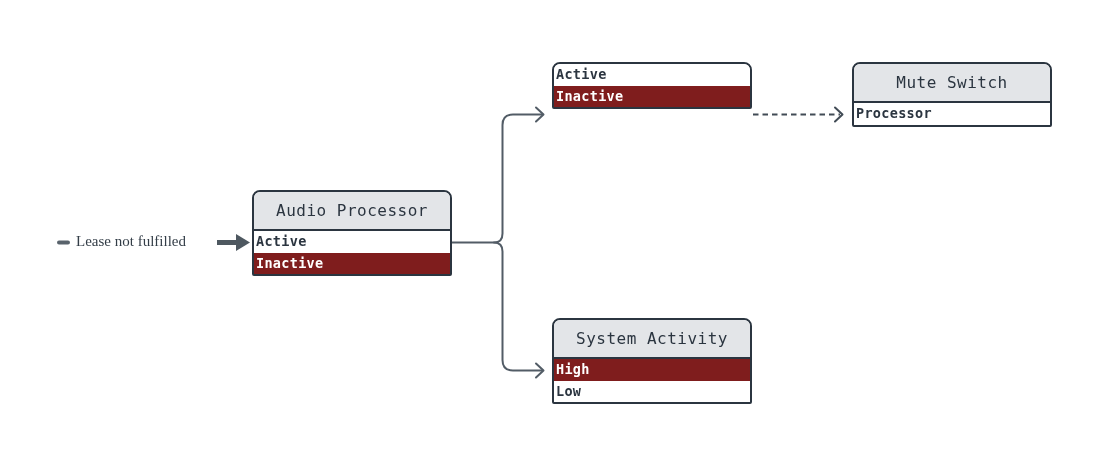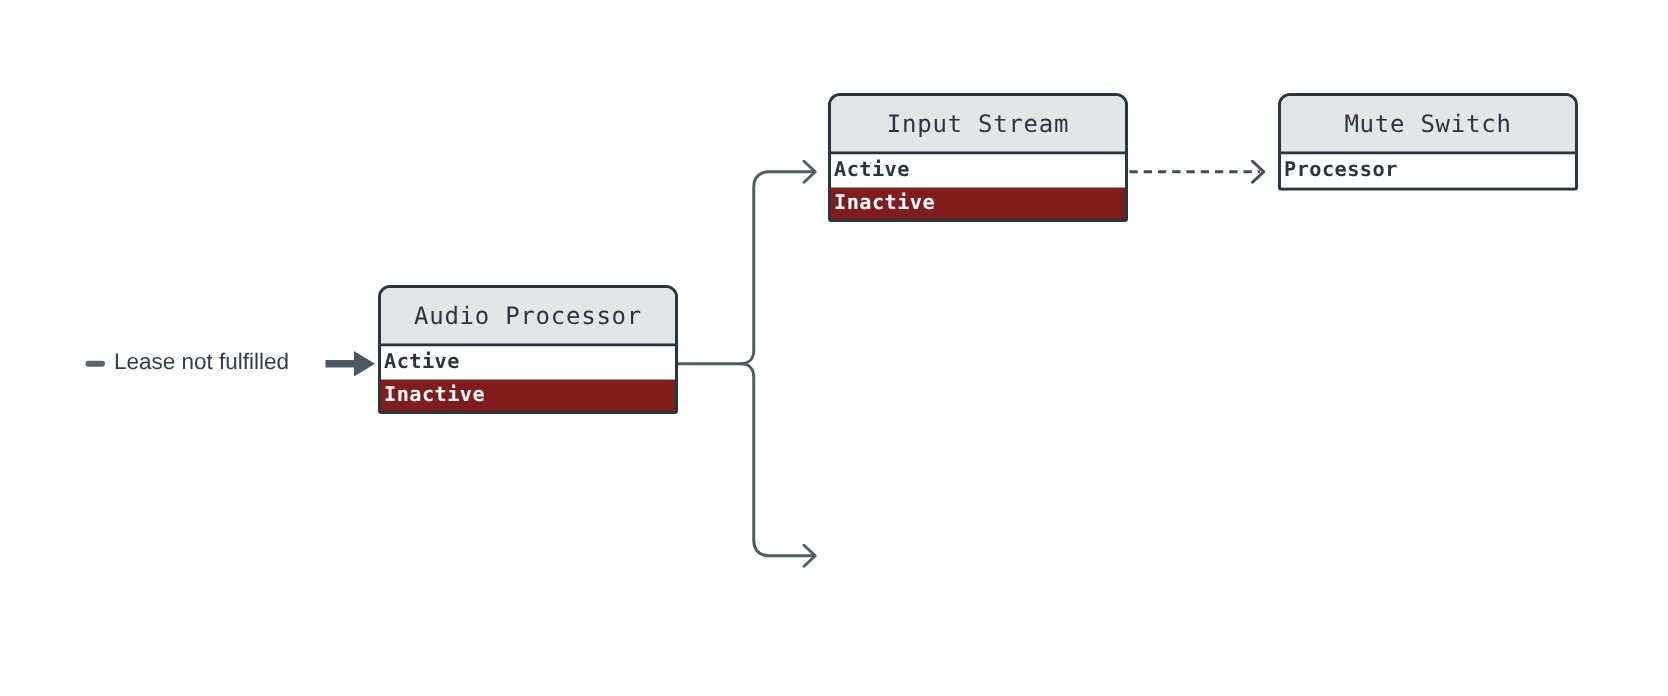--- a/index.html
+++ b/index.html
@@ -56,21 +56,21 @@
     color: #2b3540;
   }
   .node-row.dark {
     background: #7f1d1d;
     color: #ffffff;
   }
   .event-label {
     position: absolute;
     left: 76px;
     top: 233px;
-    font-family: Liberation Sans, sans-serif;
+    font-family: Liberation Serif, serif;
     font-size: 15px;
     color: #333d47;
     white-space: nowrap;
   }
 </style>
 </head>
 <body>
 
 <div class="canvas">
 
@@ -97,24 +97,28 @@
 
   <div class="event-label">Lease not fulfilled</div>
 
   <div class="node" style="left:252px; top:190px;">
     <div class="node-header">Audio Processor</div>
     <div class="node-row light">Active</div>
     <div class="node-row dark">Inactive</div>
   </div>
 
   <div class="node" style="left:552px; top:62px;">
-    <div class="node-header">Input Stream</div>
     <div class="node-row light">Active</div>
     <div class="node-row dark">Inactive</div>
   </div>
 
   <div class="node" style="left:852px; top:62px;">
     <div class="node-header">Mute Switch</div>
     <div class="node-row light">Processor</div>
   </div>
 
+  <div class="node" style="left:552px; top:318px;">
+    <div class="node-header">System Activity</div>
+    <div class="node-row dark">High</div>
+    <div class="node-row light">Low</div>
+  </div>
 
 </div>
 
 </body></html>

